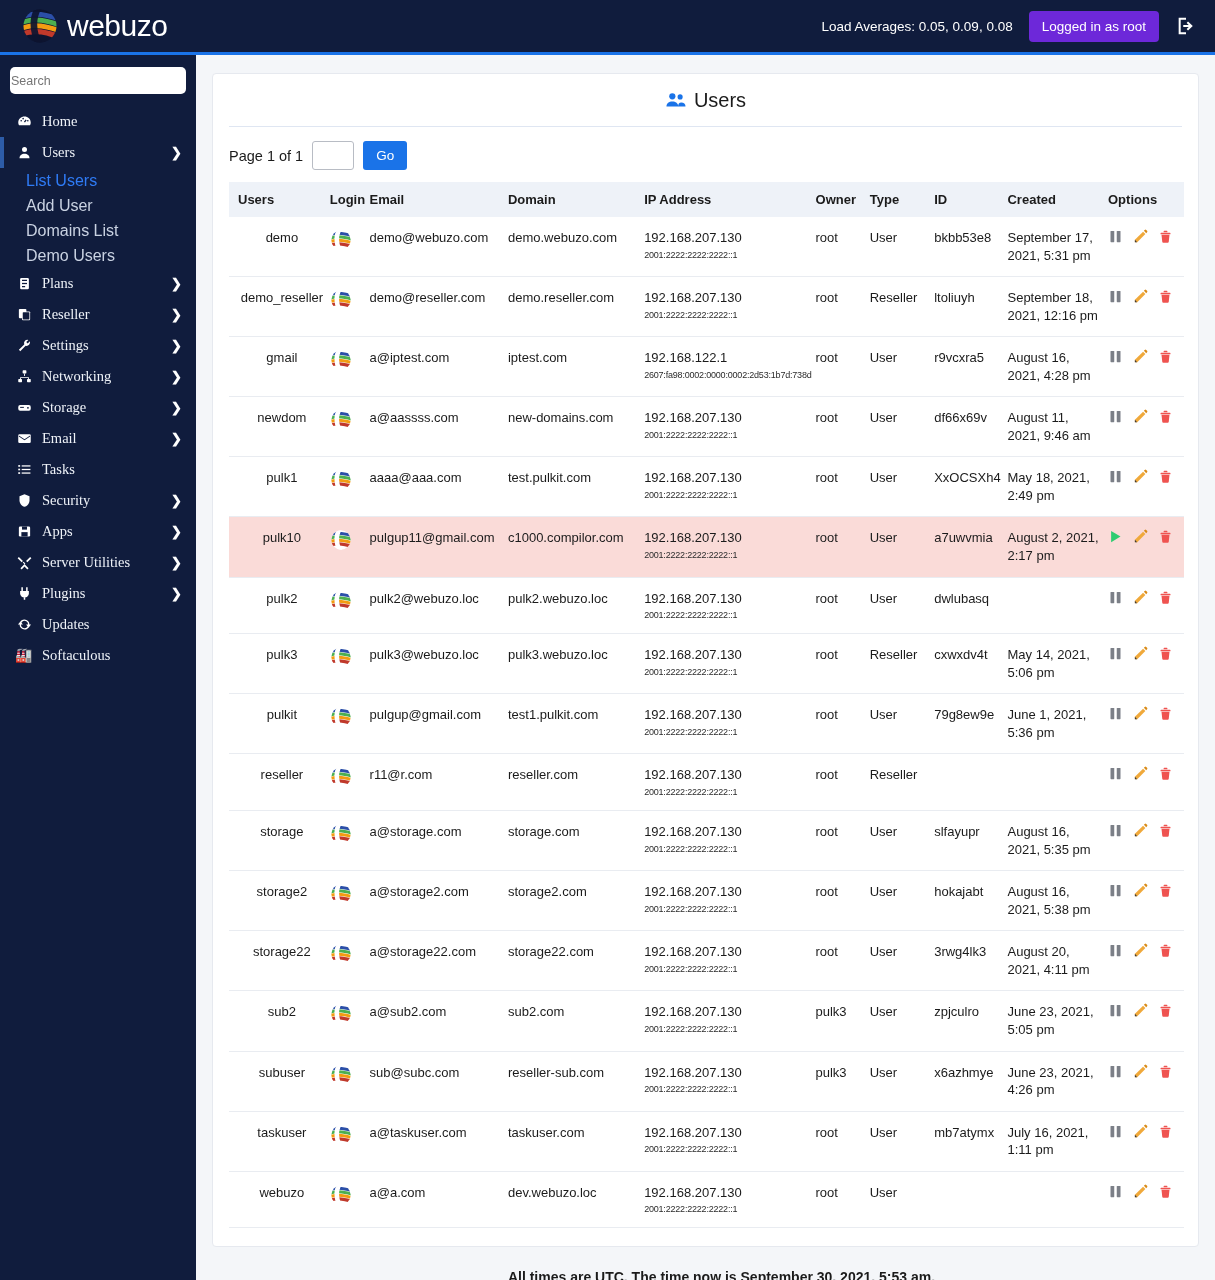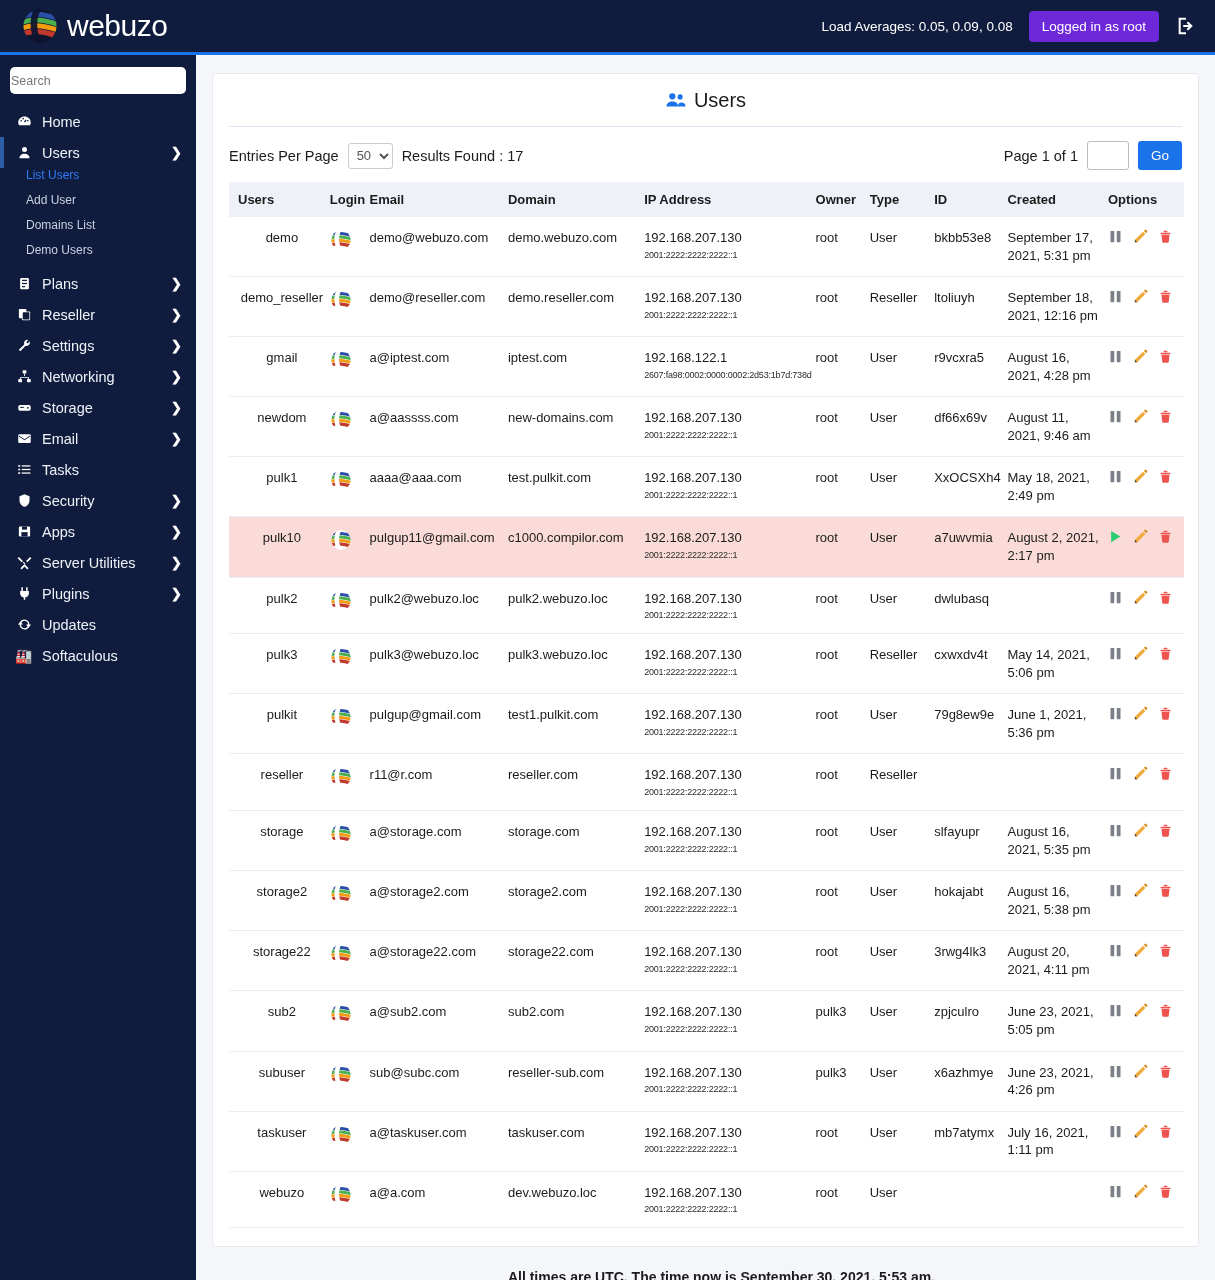--- a/index.html
+++ b/index.html
@@ -40,34 +40,34 @@
   }
   .search-wrap { padding: 0 10px 12px 10px; }
   .search-input {
     width: 100%; height: 27px; border-radius: 5px; border: none;
     padding: 0 1px; font-size: 12.5px; color: #333;
     font-family: "Liberation Sans", sans-serif; outline: none;
   }
   .nav-item {
     position: relative; display: flex; align-items: center;
     height: 31px; padding: 0 14px 0 16px; color: #eef2f8;
-    font-size: 14.5px; cursor: pointer; gap: 9px;
+    font-size: 14.5px; cursor: pointer; gap: 9px; font-family: Liberation Serif, serif;
   }
   .nav-item.active::before {
     content: ""; position: absolute; left: 0; top: 0;
     width: 4px; height: 100%; background: #2d5ca8;
   }
   .nav-ico { width: 17px; height: 17px; flex: 0 0 17px; display: flex;
              align-items: center; justify-content: center; }
   .nav-ico svg { width: 15px; height: 15px; fill: #ffffff; }
   .nav-label { flex: 1 1 auto; white-space: nowrap; }
   .chev { font-size: 13px; font-weight: 700; color: #fff; line-height: 1; }
   .sub-item {
-    padding: 0 0 0 26px; height: 25px; display: flex; align-items: flex-start;
-    color: #c9d2e2; font-size: 12px; cursor: pointer;
+    padding: 0 0 0 26px; height: 25px; display: flex; align-items: center;
+    color: #c9d2e2; font-size: 16px; cursor: pointer;
   }
   .sub-item.current { color: #2f7bf6; }
   .nav-emoji { font-size: 14px; line-height: 1; }
 
   
   .main {
     position: absolute; left: 196px; top: 55px; width: 1019px; height: 1225px;
     background: #f4f6f9; padding: 18px 16px 0 16px;
   }
   .card {
@@ -364,27 +364,20 @@
           <circle cx="8" cy="8" r="3.4" fill="#1a73e8"></circle>
           <circle cx="16.5" cy="8.6" r="2.8" fill="#1a73e8"></circle>
           <path d="M1.6 19c0-3.3 2.8-5.3 6.4-5.3s6.4 2 6.4 5.3z" fill="#1a73e8"></path>
           <path d="M14.2 19c0-2.6 1.3-4.4 3.6-4.4 2.6 0 4.6 1.6 4.6 4.4z" fill="#1a73e8"></path>
         </svg>
         <span>Users</span>
       </div>
       <div class="title-sep"></div>
 
       <div class="toolbar">
-        <div class="tb-left">
-          <span class="tb-label">Entries Per Page</span>
-          <select class="epp-select">
-            <option>50</option>
-          </select>
-          <span class="tb-label">Results Found : 17</span>
-        </div>
         <div class="tb-right">
           <span class="tb-label">Page 1 of 1</span>
           <input class="page-num-input" type="text" value="" style="">
           <button class="go-btn">Go</button>
         </div>
       </div>
 
       <table class="users">
         <thead>
           <tr>

